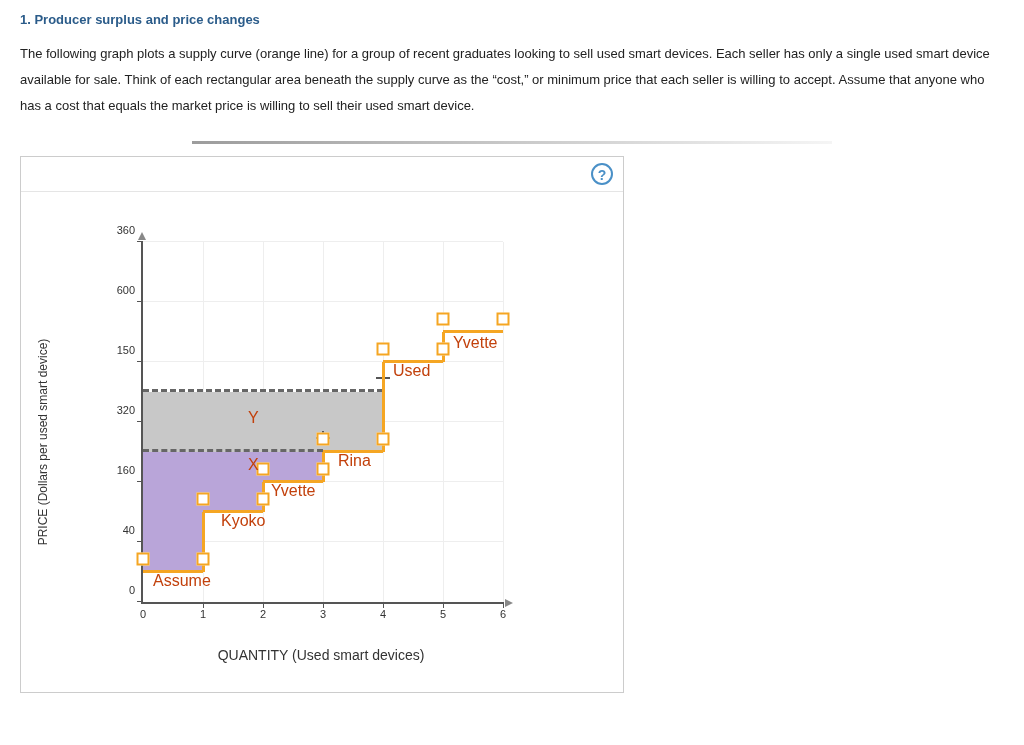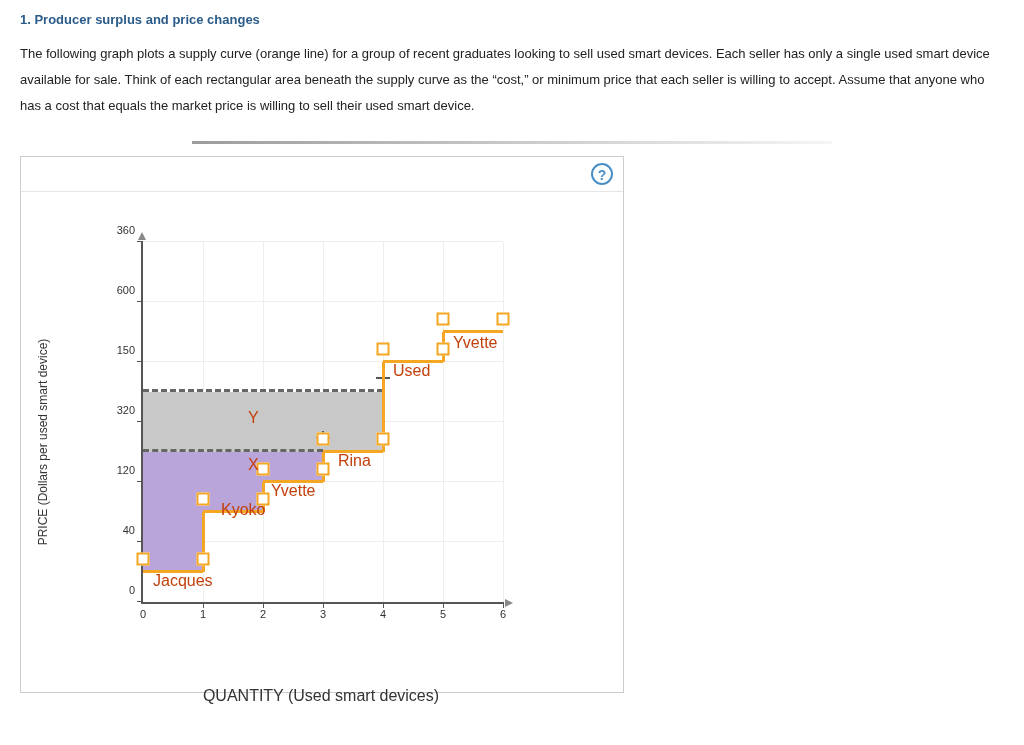--- a/index.html
+++ b/index.html
@@ -65,22 +65,21 @@
     top: 250px;
     transform: translate(-50%, -50%) rotate(-90deg);
     white-space: nowrap;
     font-size: 12px;
   }
   .xlabel {
     position: absolute;
     left: 300px;
     top: 455px;
     transform: translateX(-50%);
-    font-size: 16px;
-    margin-top: 40px;
+    font-size: 14px;
   }
   .plot {
     position: absolute;
     left: 120px;
     top: 50px;
     width: 360px;
     height: 360px;
     border-left: 2px solid #555;
     border-bottom: 2px solid #555;
   }
@@ -187,21 +186,21 @@
       <div class="grid-h" style="bottom:180px"></div>
       <div class="grid-h" style="bottom:240px"></div>
       <div class="grid-h" style="bottom:300px"></div>
       <div class="grid-h" style="bottom:360px"></div>
 
       <div class="tick-mark-y" style="bottom:0px"></div>
       <div class="tick-y" style="bottom:0px">0</div>
       <div class="tick-mark-y" style="bottom:60px"></div>
       <div class="tick-y" style="bottom:60px">40</div>
       <div class="tick-mark-y" style="bottom:120px"></div>
-      <div class="tick-y" style="bottom:120px">120</div>
+      <div class="tick-y" style="bottom:120px">160</div>
       <div class="tick-mark-y" style="bottom:180px"></div>
       <div class="tick-y" style="bottom:180px">320</div>
       <div class="tick-mark-y" style="bottom:240px"></div>
       <div class="tick-y" style="bottom:240px">150</div>
       <div class="tick-mark-y" style="bottom:300px"></div>
       <div class="tick-y" style="bottom:300px">600</div>
       <div class="tick-mark-y" style="bottom:360px"></div>
       <div class="tick-y" style="bottom:360px">360</div>
 
       <div class="tick-x" style="left:0px">0</div>
@@ -246,22 +245,22 @@
       <div class="handle" style="left:120px;bottom:90px;"></div>
       <div class="handle" style="left:120px;bottom:120px;"></div>
       <div class="handle" style="left:180px;bottom:120px;"></div>
       <div class="handle" style="left:180px;bottom:150px;"></div>
       <div class="handle" style="left:240px;bottom:150px;"></div>
       <div class="handle" style="left:240px;bottom:240px;"></div>
       <div class="handle" style="left:300px;bottom:240px;"></div>
       <div class="handle" style="left:300px;bottom:270px;"></div>
       <div class="handle" style="left:360px;bottom:270px;"></div>
 
-      <div class="lbl" style="left:10px;bottom:12px;">Jacques</div>
-      <div class="lbl" style="left:78px;bottom:83px;">Kyoko</div>
+      <div class="lbl" style="left:10px;bottom:12px;">Assume</div>
+      <div class="lbl" style="left:78px;bottom:72px;">Kyoko</div>
       <div class="lbl" style="left:128px;bottom:102px;">Yvette</div>
       <div class="lbl" style="left:195px;bottom:132px;margin-top:11px;">Rina</div>
       <div class="lbl" style="left:250px;bottom:222px;">Used</div>
       <div class="lbl" style="left:310px;bottom:250px;">Yvette</div>
 
       <div class="lbl" style="left:105px;bottom:128px;font-weight:normal;">X</div>
       <div class="lbl" style="left:105px;bottom:175px;font-weight:normal;">Y</div>
     </div>
   </div>
 </div>

